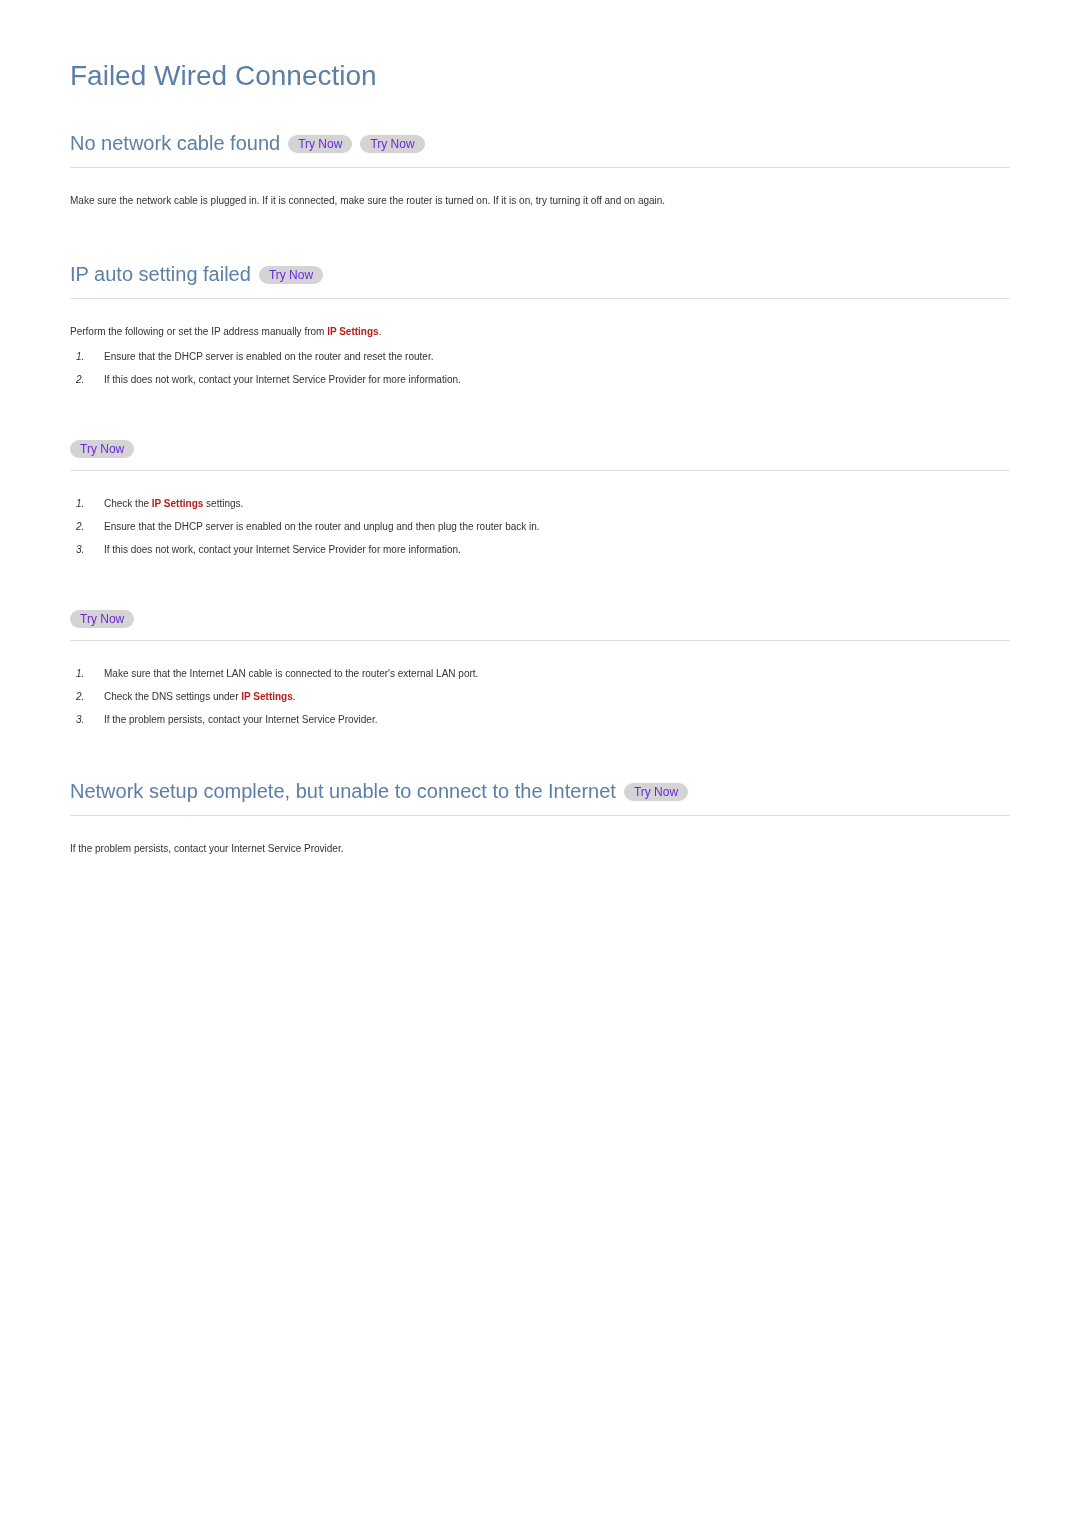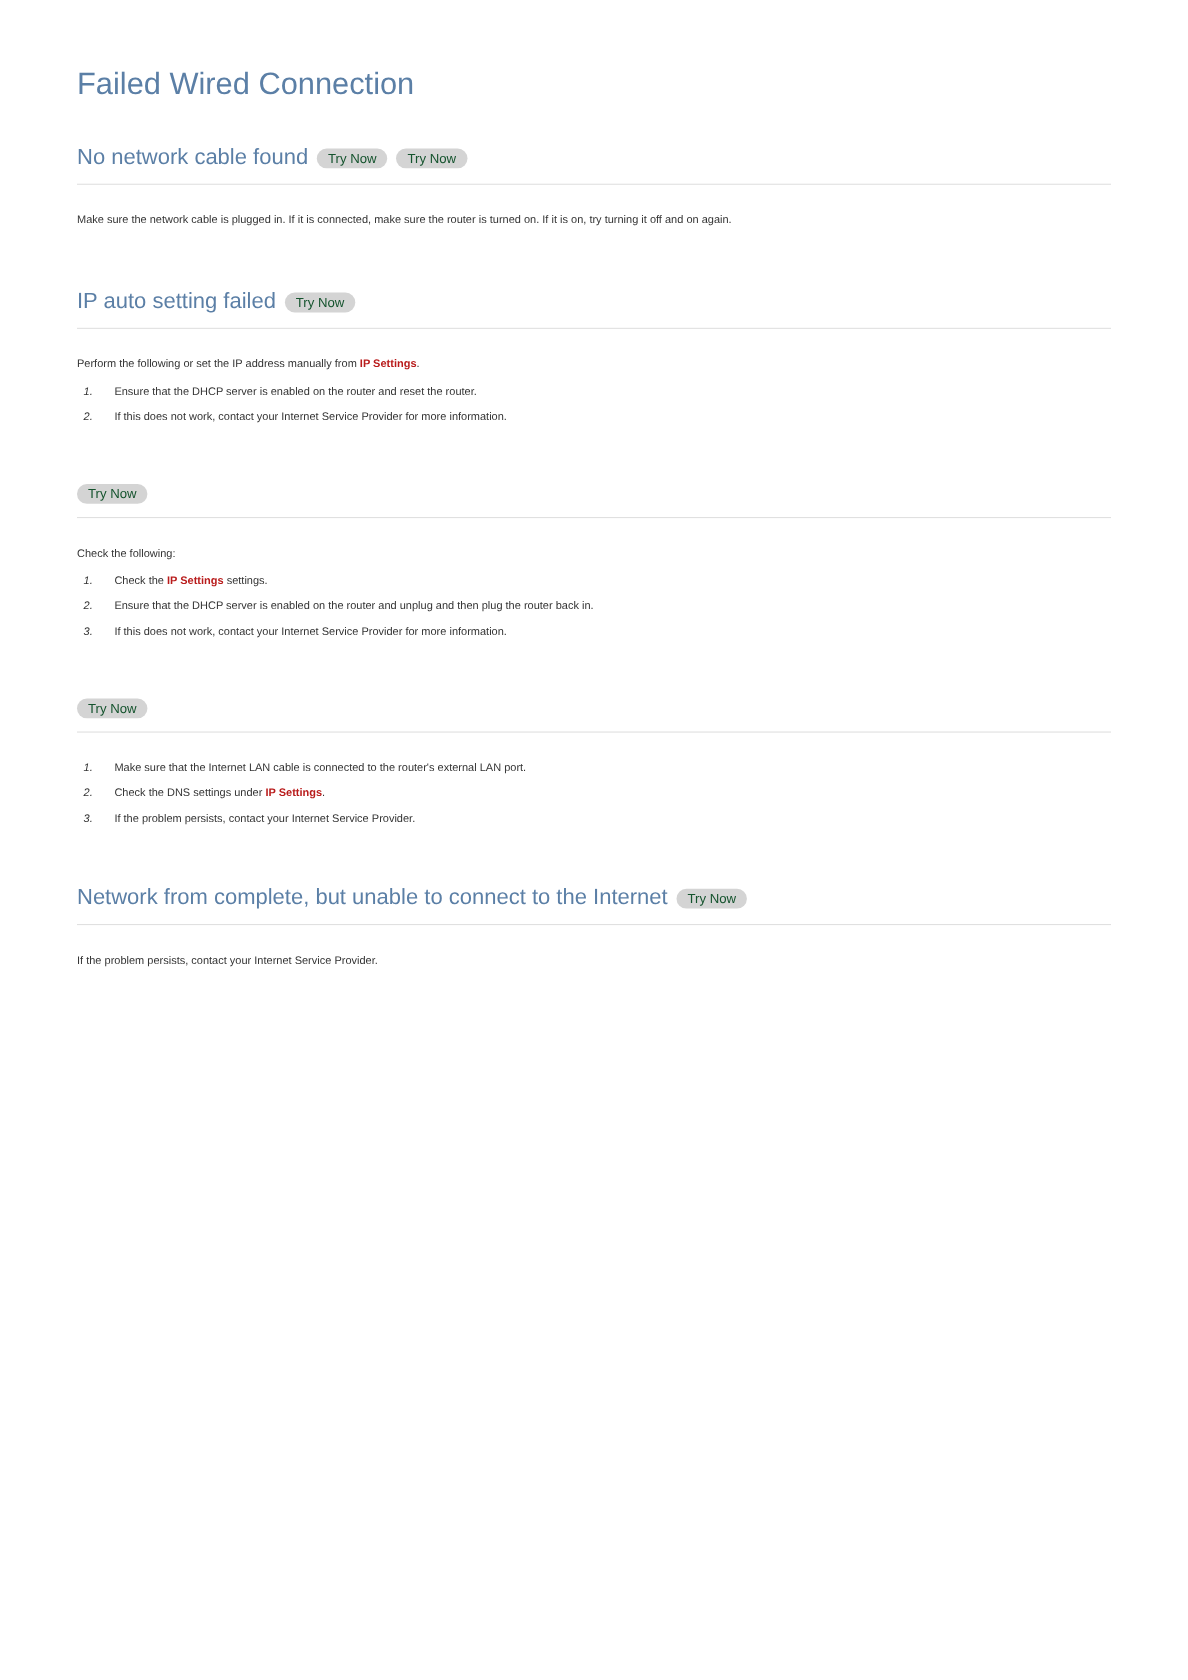--- a/index.html
+++ b/index.html
@@ -36,21 +36,21 @@
       font-weight: 500;
       margin-bottom: 12px;
       display: flex;
       align-items: center;
       gap: 8px;
     }
 
     .try-now-btn {
       display: inline-block;
       background: #d4d4d4;
-      color: #14532d;
+      color: #6d28d9;
       font-size: 12px;
       padding: 2px 10px;
       border-radius: 12px;
       cursor: pointer;
       white-space: nowrap;
       border: none;
       font-family: inherit;
     }
 
     .section-body {
@@ -131,21 +131,20 @@
     </ol>
   </div>
 </div>
 
 <div class="section">
   <div class="section-heading">
     <button class="try-now-btn">Try Now</button>
   </div>
   <hr class="divider">
   <div class="section-body">
-    <p>Check the following:</p>
     <ol>
       <li>
         Check the <a class="ip-settings-link">IP Settings</a> settings.
       </li>
       <li>Ensure that the DHCP server is enabled on the router and unplug and then plug the router back in.</li>
       <li>If this does not work, contact your Internet Service Provider for more information.</li>
     </ol>
   </div>
 </div>
 
@@ -160,20 +159,20 @@
       <li>
         Check the DNS settings under <a class="ip-settings-link">IP Settings</a>.
       </li>
       <li>If the problem persists, contact your Internet Service Provider.</li>
     </ol>
   </div>
 </div>
 
 <div class="section">
   <div class="section-heading">
-    <span>Network from complete, but unable to connect to the Internet</span>
+    <span>Network setup complete, but unable to connect to the Internet</span>
     <button class="try-now-btn">Try Now</button>
   </div>
   <hr class="divider">
   <div class="section-body">
     <p>If the problem persists, contact your Internet Service Provider.</p>
   </div>
 </div>
 
 </body></html>

